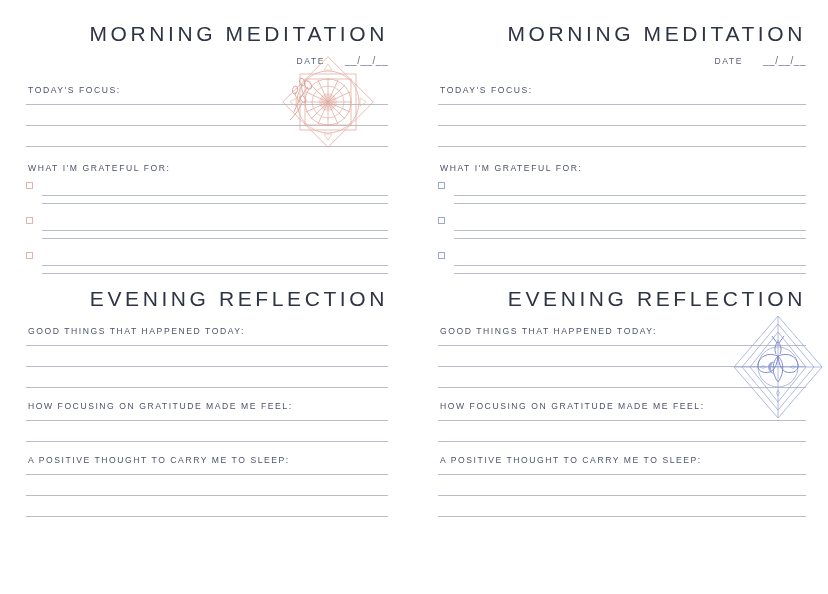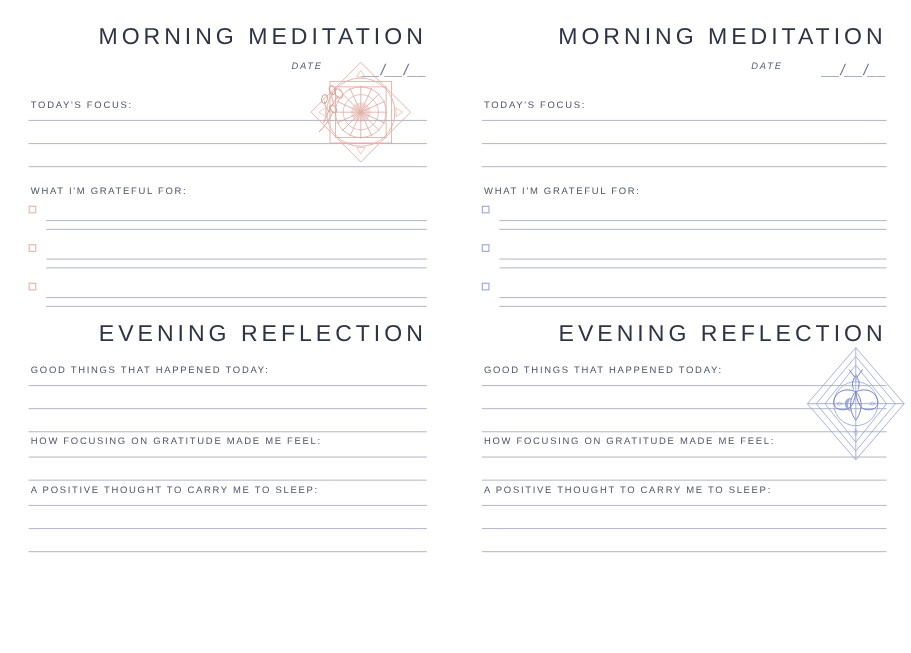--- a/index.html
+++ b/index.html
@@ -39,48 +39,46 @@
   .title {
     font-size: 21px;
     letter-spacing: 3.6px;
     font-weight: 400;
     color: #2f3445;
     white-space: nowrap;
     line-height: 1.1;
   }
   .date-block {
     display: flex;
-    align-items: flex-start;
-    gap: 0;
+    align-items: center;
+    gap: 20px;
     padding-bottom: 3px;
     margin-left: auto;
-    font-style: italic;
   }
   .date-label {
     font-size: 8.5px;
     letter-spacing: 1.6px;
     color: #5a6075;
   }
   .date-lines {
-    font-size: 14px;
+    font-size: 10px;
     letter-spacing: 0.5px;
     color: #6d7389;
-    margin-left: 36px;
   }
 
   
   .sect-label {
     font-size: 8.6px;
     letter-spacing: 1.55px;
     color: #4d5368;
     margin: 16px 0 9px 2px;
     text-transform: uppercase;
     white-space: nowrap;
   }
-  .sect-label.tight { margin-top: 3px; }
+  .sect-label.tight { margin-top: 13px; }
 
   
   .lines { margin: 0; }
   .rule {
     height: 0;
     border-bottom: 1px solid #b9bdca;
     margin-bottom: 20px;
   }
   .rule:last-child { margin-bottom: 0; }
 

